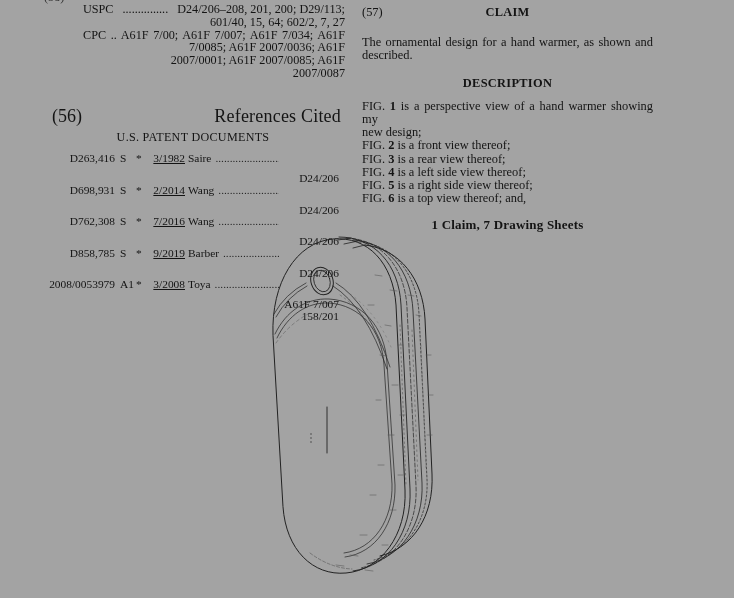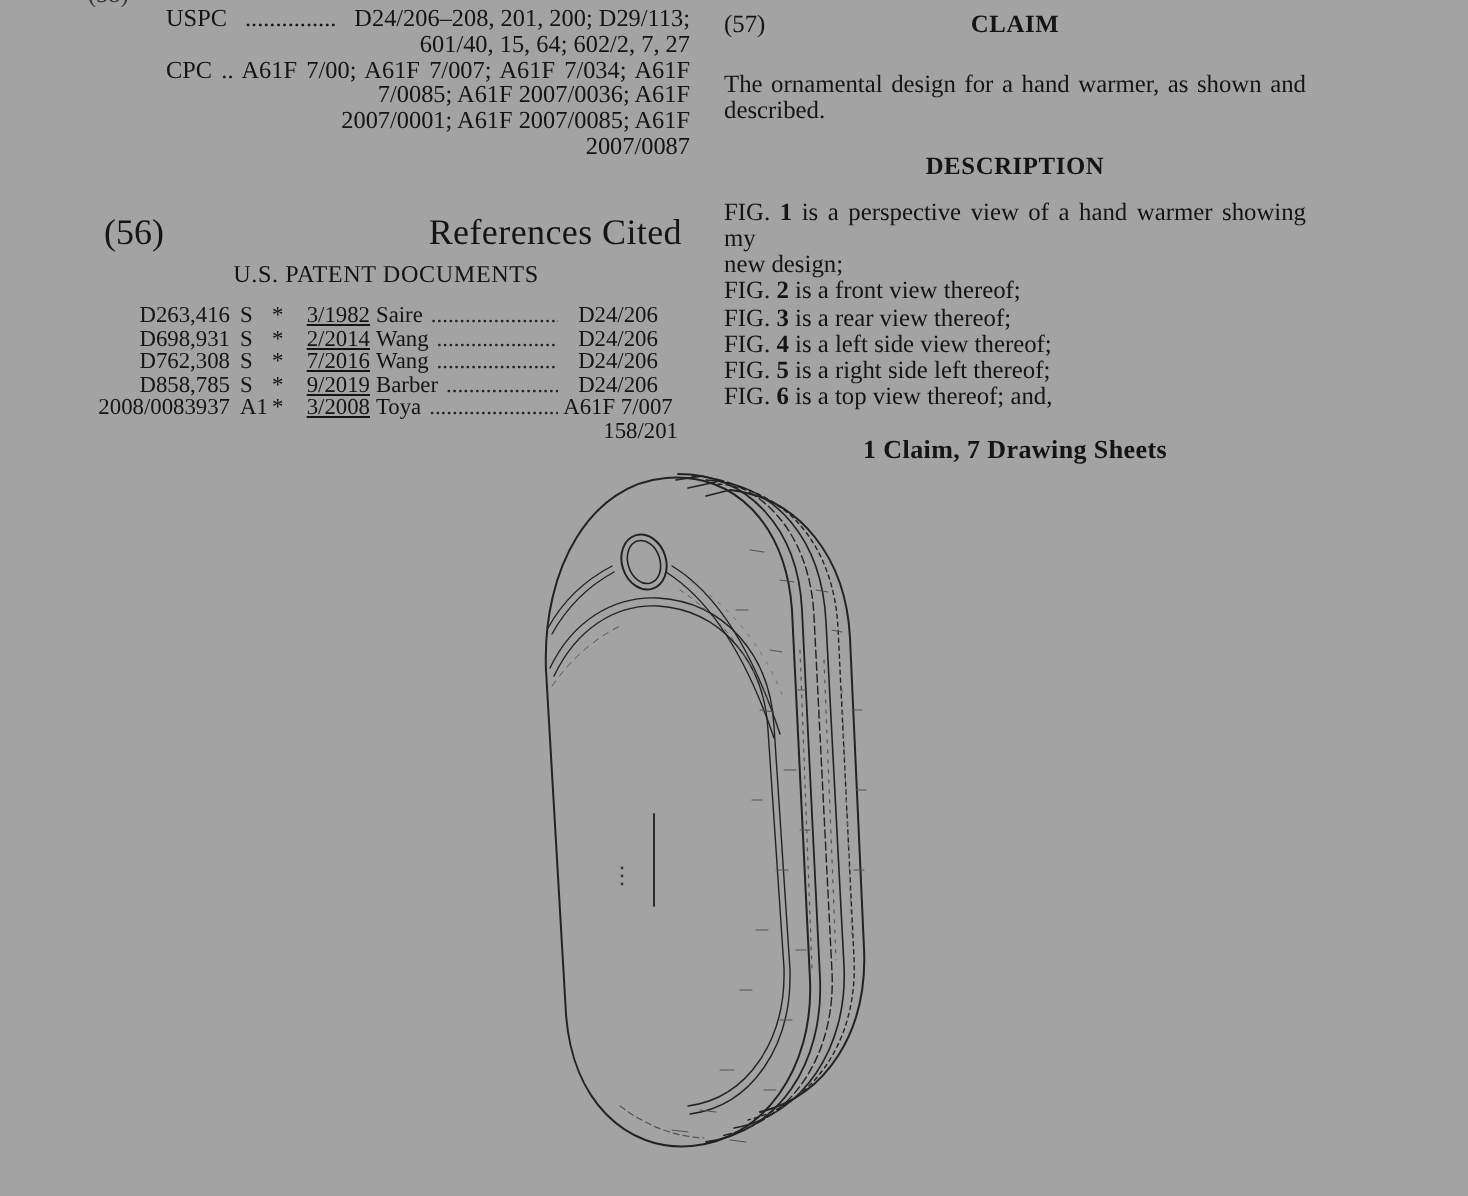--- a/index.html
+++ b/index.html
@@ -52,21 +52,21 @@
     font-size: 11.4px;
     line-height: 11.6px;
   }
   .ref-row { display: flex; white-space: nowrap; }
   .col-num  { width: 70px; text-align: right; }
   .col-kind { width: 16px; padding-left: 5px; }
   .col-star { width: 9px; text-align: left; }
   .col-date { width: 40px; text-align: right; margin-right: 3px; text-decoration: underline; }
   .col-name { margin-right: 4px; }
   .col-leader { flex: 1; overflow: hidden; color: #222; }
-  .col-class { width: 60px; text-align: center; }
+  .col-class { width: 60px; text-align: right; margin-top: 20px; }
   .ref-cont { text-align: right; }
 
   
   .right-col {
     position: absolute;
     left: 362px; top: 0;
     width: 291px;
     font-size: 12.4px;
     line-height: 13.2px;
   }
@@ -158,21 +158,21 @@
     <div class="ref-row">
       <span class="col-num">D858,785</span>
       <span class="col-kind">S</span>
       <span class="col-star">*</span>
       <span class="col-date">9/2019</span>
       <span class="col-name">Barber</span>
       <span class="col-leader">....................................................</span>
       <span class="col-class">D24/206</span>
     </div>
     <div class="ref-row">
-      <span class="col-num">2008/0083937</span>
+      <span class="col-num">2008/0053979</span>
       <span class="col-kind">A1</span>
       <span class="col-star">*</span>
       <span class="col-date">3/2008</span>
       <span class="col-name">Toya</span>
       <span class="col-leader">....................................................</span>
       <span class="col-class">A61F 7/007</span>
     </div>
     <div class="ref-cont">158/201</div>
   </div>
 
@@ -187,21 +187,21 @@
     </div>
 
     <div class="section-title desc-title">DESCRIPTION</div>
 
     <div class="figures">
       <div class="justify-line"><span>FIG.</span> <span class="fig-num">1</span> <span>is a perspective view of a hand warmer showing my</span></div>
       <div>new design;</div>
       <div><span>FIG.</span> <span class="fig-num">2</span> <span>is a front view thereof;</span></div>
       <div><span>FIG.</span> <span class="fig-num">3</span> <span>is a rear view thereof;</span></div>
       <div><span>FIG.</span> <span class="fig-num">4</span> <span>is a left side view thereof;</span></div>
-      <div><span>FIG.</span> <span class="fig-num">5</span> <span>is a right side left thereof;</span></div>
+      <div><span>FIG.</span> <span class="fig-num">5</span> <span>is a right side view thereof;</span></div>
       <div><span>FIG.</span> <span class="fig-num">6</span> <span>is a top view thereof; and,</span></div>
     </div>
 
     <div class="sheets-note">1 Claim, 7 Drawing Sheets</div>
   </div>
 
   <div class="figure-wrap">
     <svg width="280" height="360" viewBox="0 0 280 360" fill="none" stroke="#222" stroke-linecap="round">
 
       <g>

